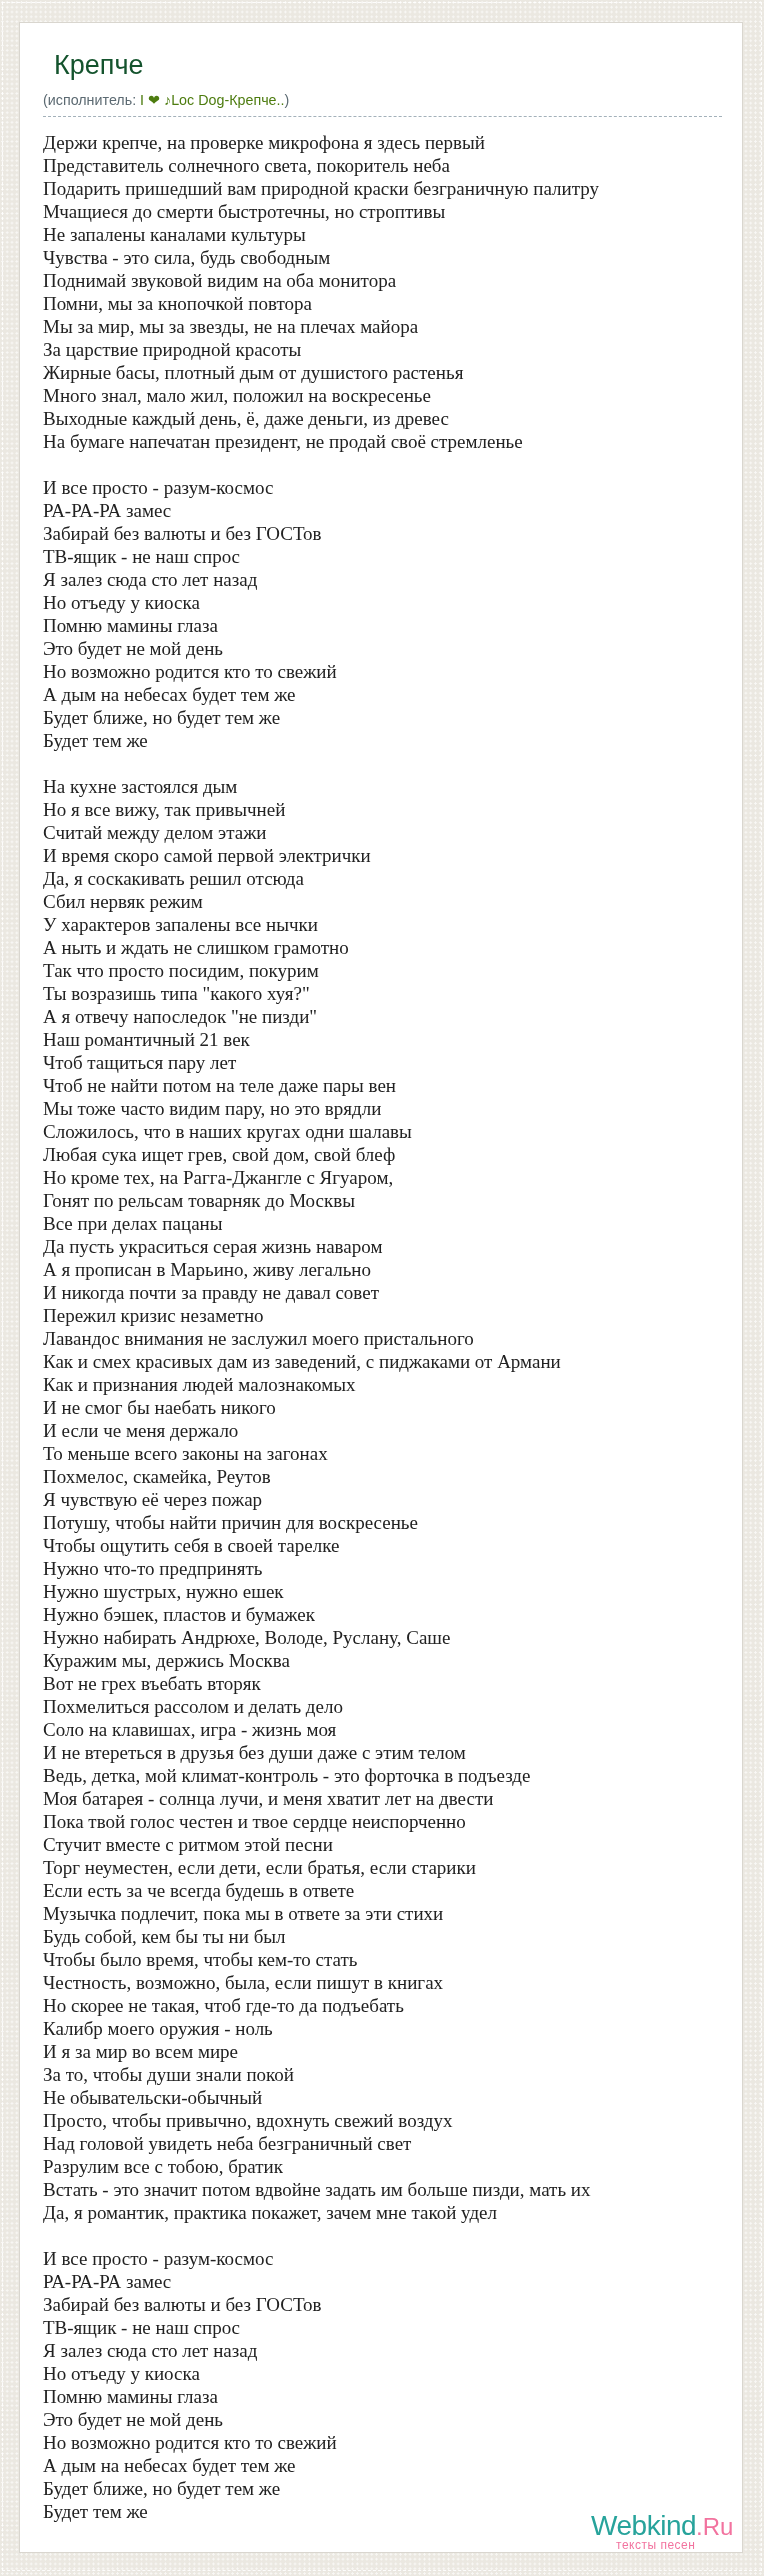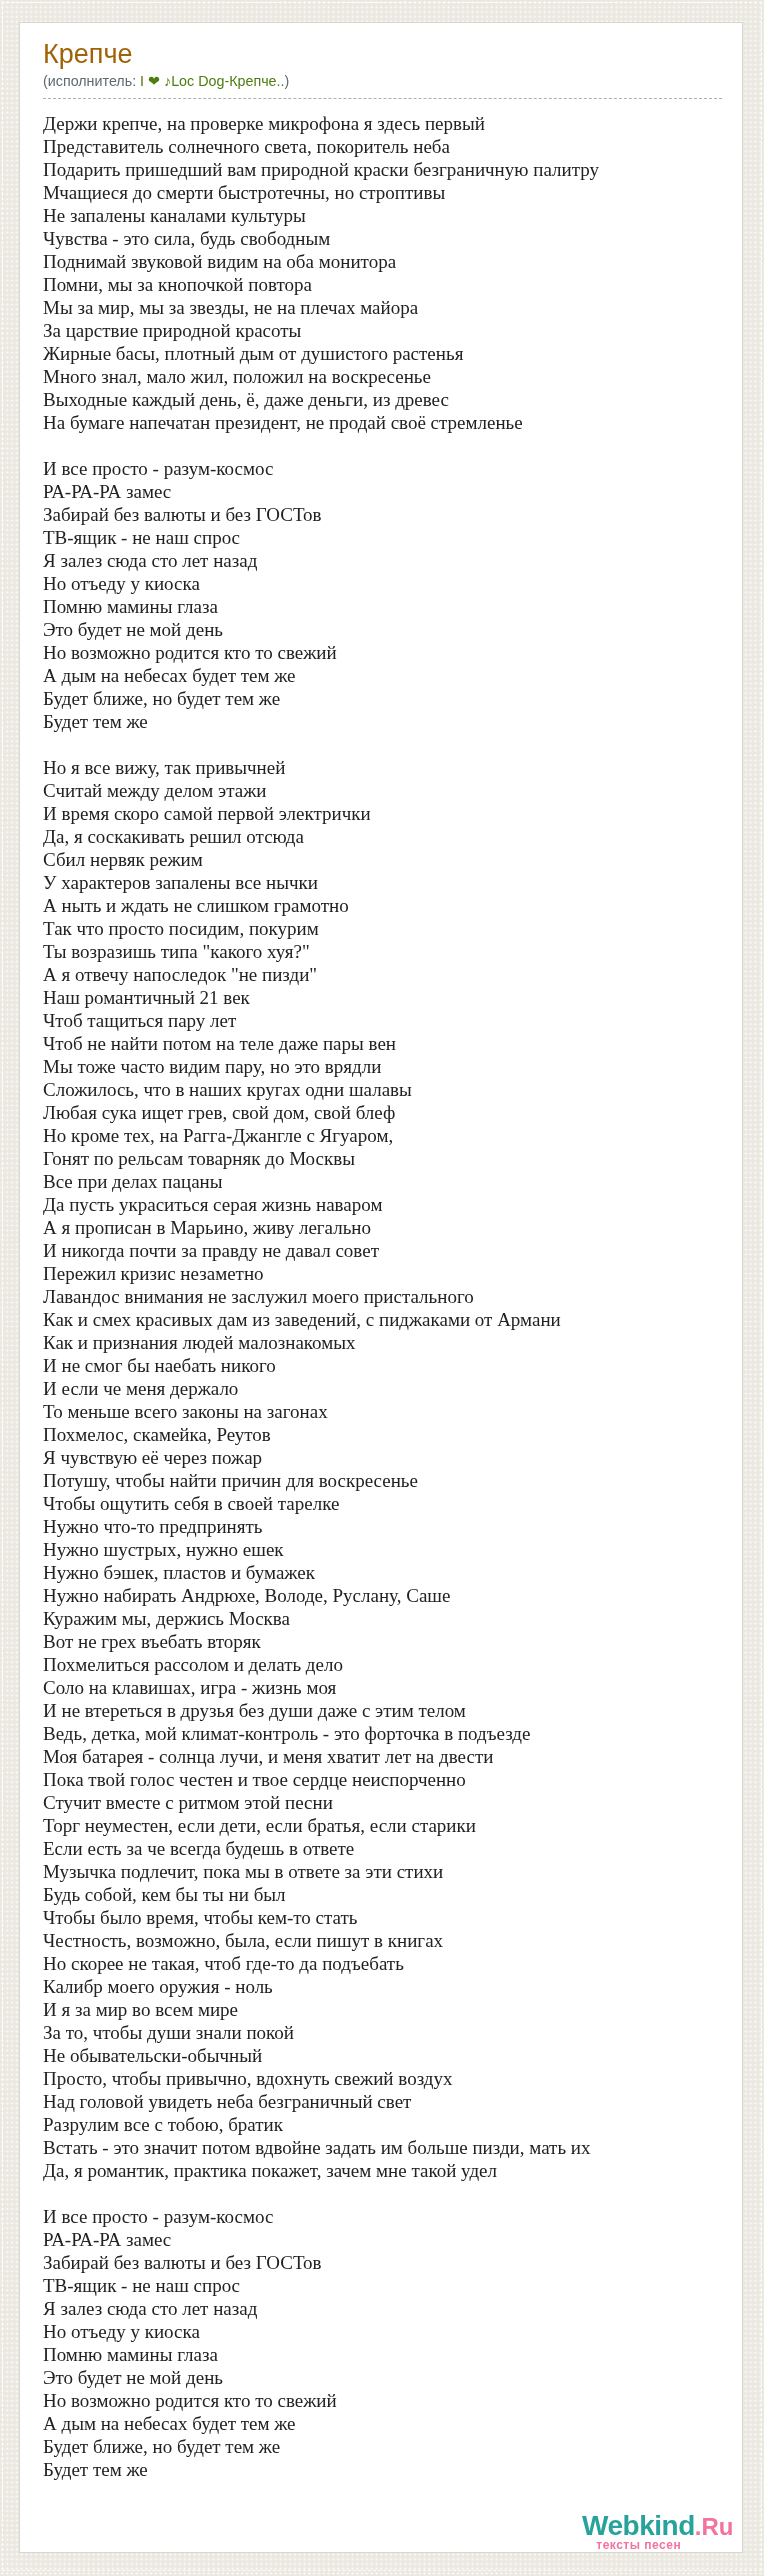--- a/index.html
+++ b/index.html
@@ -14,39 +14,39 @@
     position:absolute;left:1.9px;top:1.9px;right:1.9px;bottom:4.8px;
     border:1.9px dashed rgba(255,255,255,.9);
     pointer-events:none;
   }
   .card{
     position:absolute;left:19px;top:22px;width:724px;height:2531px;
     box-sizing:border-box;background:#ffffff;border:1px solid #d9d6cf;
     padding:17px 0 0 23px;
   }
   .page-title{
-    margin:0;color:#a16207;font-weight:400;font-size:27px;line-height:1.1;
+    margin:11px;color:#14532d;font-weight:400;font-size:27px;line-height:1.1;
     font-family:"Liberation Sans", sans-serif;
   }
   .artist-row{
     margin-top:3.8px;margin-right:20px;padding-bottom:8.6px;
     border-bottom:1px dashed #a3b1ba;
     color:#5c6a72;font-size:14.3px;
   }
   .artist-link{color:#4d7c0f;text-decoration:none;cursor:pointer;}
   .lyrics{
     margin-top:13.4px;
     font-family:"Liberation Serif","DejaVu Serif",serif;
     font-size:19px;line-height:23px;color:#222;
   }
   .stanza{margin:0 0 23px 0;}
   .line{white-space:nowrap;}
   .logo{
-    position:absolute;right:8.6px;bottom:1px;text-align:center;
-    font-family:"Liberation Sans",sans-serif;font-weight:bold;line-height:1;
+    position:absolute;right:8.6px;bottom:1px;text-align:right;
+    font-family:"Liberation Sans",sans-serif;font-weight:normal;line-height:1;
     text-decoration:none;cursor:pointer;
   }
   .logo-main{color:#27a39b;font-size:28px;letter-spacing:-0.5px;}
   .logo-suffix{color:#f2739f;font-size:24px;}
   .logo-tagline{color:#f2739f;font-size:12px;margin-top:-1px;padding-right:38px;letter-spacing:0.5px;}
 </style>
 </head>
 <body>
 
 <div class="stitch-border"></div>
@@ -82,20 +82,21 @@
         <div class="line">Я залез сюда сто лет назад</div>
         <div class="line">Но отъеду у киоска</div>
         <div class="line">Помню мамины глаза</div>
         <div class="line">Это будет не мой день</div>
         <div class="line">Но возможно родится кто то свежий</div>
         <div class="line">А дым на небесах будет тем же</div>
         <div class="line">Будет ближе, но будет тем же</div>
         <div class="line">Будет тем же</div>
       </div>
       <div class="stanza">
+        <div class="line">На кухне застоялся дым</div>
         <div class="line">Но я все вижу, так привычней</div>
         <div class="line">Считай между делом этажи</div>
         <div class="line">И время скоро самой первой электрички</div>
         <div class="line">Да, я соскакивать решил отсюда</div>
         <div class="line">Сбил нервяк режим</div>
         <div class="line">У характеров запалены все нычки</div>
         <div class="line">А ныть и ждать не слишком грамотно</div>
         <div class="line">Так что просто посидим, покурим</div>
         <div class="line">Ты возразишь типа "какого хуя?"</div>
         <div class="line">А я отвечу напоследок "не пизди"</div>

